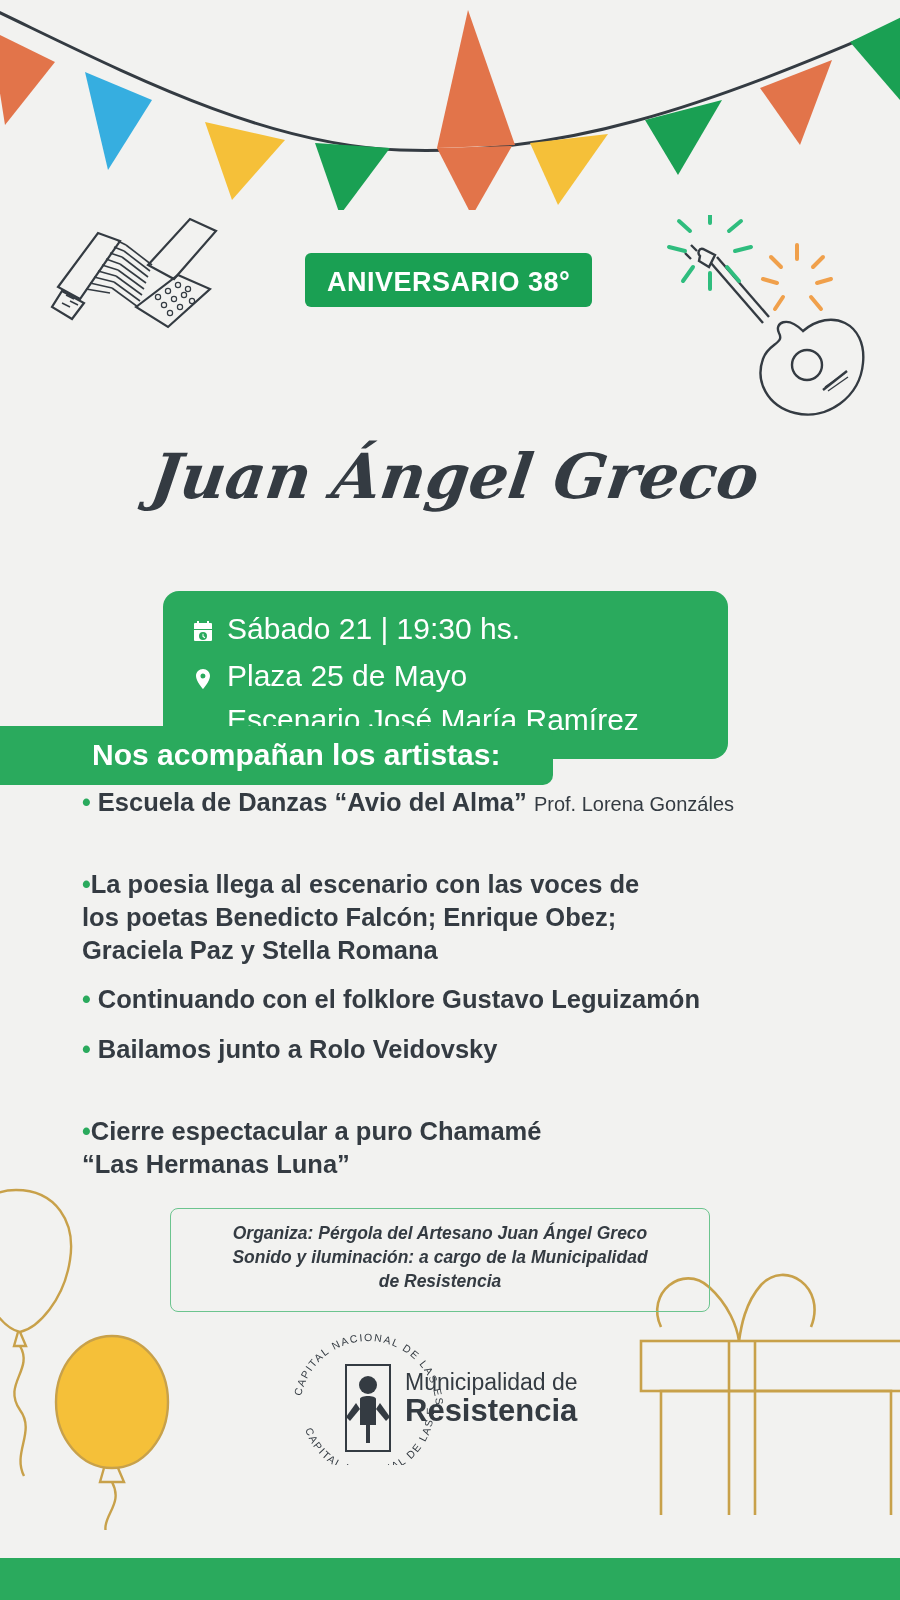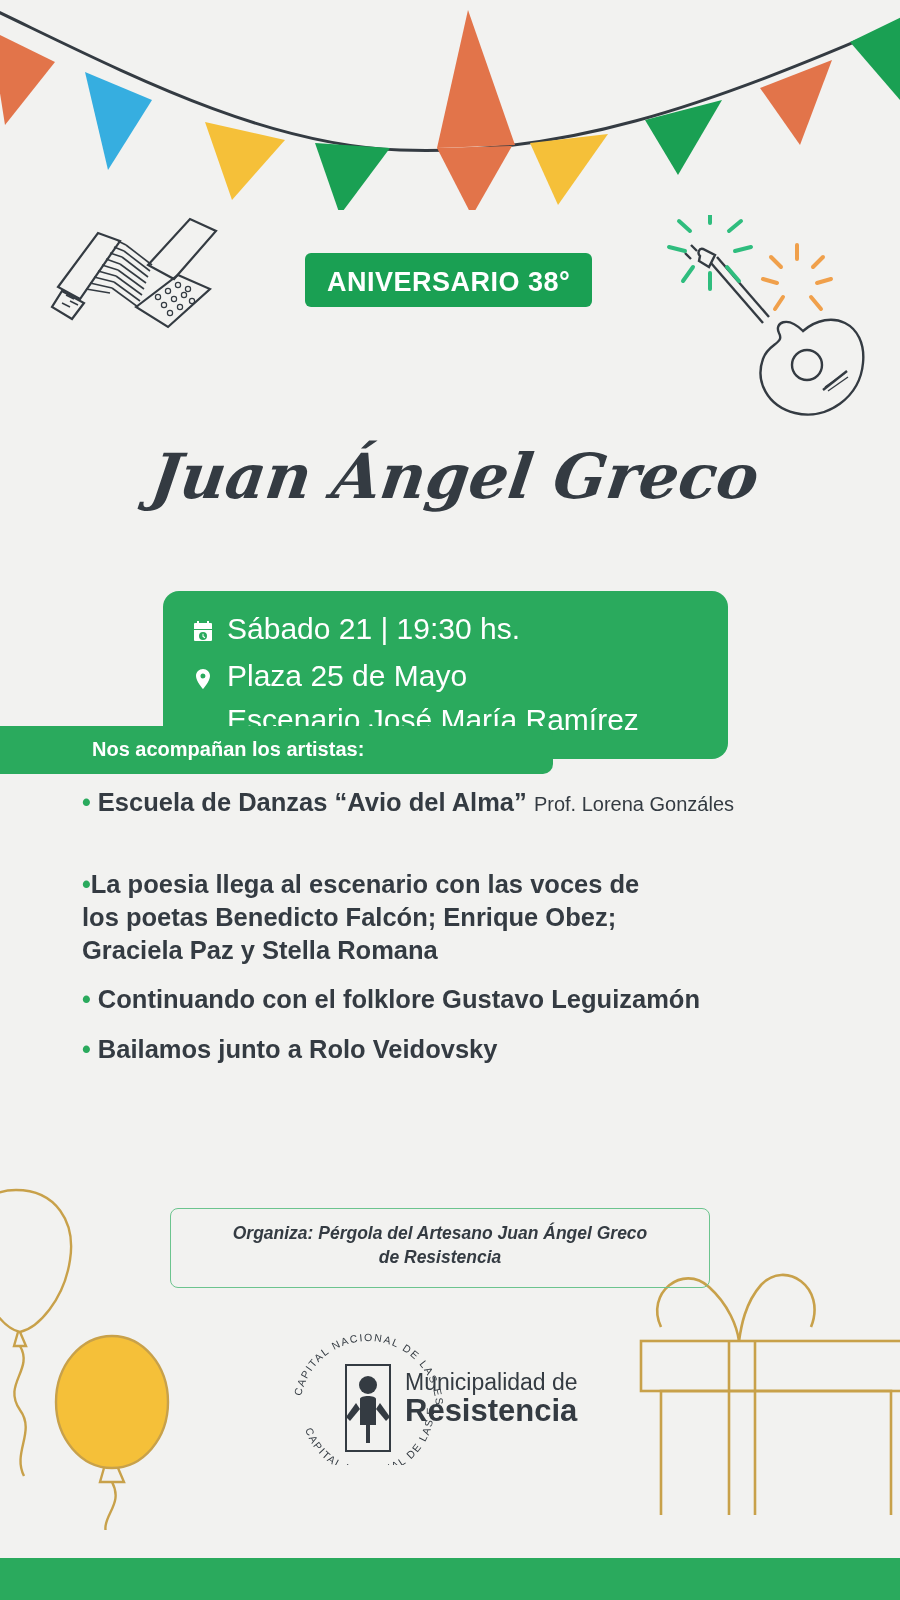--- a/index.html
+++ b/index.html
@@ -57,21 +57,21 @@
   }
   .info-row { display: flex; align-items: flex-start; gap: 12px; font-size: 30px; line-height: 1.3; }
   .info-row + .info-row { margin-top: 3px; }
   .info-ico { width: 24px; flex: 0 0 24px; padding-top: 5px; }
   .info-sub { margin-left: 36px; font-size: 30px; line-height: 1.3; }
 
   
   .artists-head {
     position: absolute; left: 0px; top: 726px; width: 553px;
     background: #2aaa5d; color: #ffffff;
-    font-size: 20px; font-weight: bold;
+    font-size: 30px; font-weight: bold;
     padding: 12px 0 13px 92px;
     border-top-right-radius: 10px; border-bottom-right-radius: 10px;
   }
   .artists-list { position: absolute; left: 82px; top: 786px; width: 740px; }
   .art-item { margin-bottom: 17px; font-size: 25.5px; font-weight: bold; color: #343b42; line-height: 1.28; }
   .art-item .dot { color: #2aaa5d; font-size: 25px; }
   .art-note { font-weight: normal; font-size: 20px; color: #343b42; }
 
   
   .organiza {
@@ -232,20 +232,24 @@
 Graciela Paz y Stella Romana</span>
     </div>
     <div class="art-item">
       <span class="dot">•</span>
       <span>Continuando con el folklore Gustavo Leguizamón</span>
     </div>
     <div class="art-item">
       <span class="dot">•</span>
       <span>Bailamos junto a Rolo Veidovsky</span>
     </div>
+    <div class="art-item" style="white-space:pre-line">
+      <span class="dot">•</span><span>Cierre espectacular a puro Chamamé
+“Las Hermanas Luna”</span>
+    </div>
   </div>
 
   <svg class="balloons" viewBox="0 0 240 360">
     <g fill="none" stroke="#c8a14a" stroke-width="2.4">
       <path d="M18,30 C 58,30 78,62 72,100 C 66,140 40,168 22,172 C 4,168 -18,138 -22,100 C -28,62 -20,30 18,30 Z" transform="translate(8,-10)"></path>
       <path d="M28,162 L24,176 L36,176 L30,162"></path>
       <path d="M30,176 C 44,200 12,214 30,240 C 46,262 22,282 34,306"></path>
     </g>
     <g fill="#f5c039" stroke="#c8a14a" stroke-width="2.4">
       <ellipse cx="122" cy="232" rx="56" ry="66"></ellipse>
@@ -262,20 +266,21 @@
       <path d="M206,112 C 222,72 180,44 156,70 C 140,88 136,112 134,126"></path>
       <rect x="36" y="126" width="264" height="50"></rect>
       <rect x="56" y="176" width="230" height="140"></rect>
       <path d="M124,126 L124,316"></path>
       <path d="M150,126 L150,316"></path>
     </g>
   </svg>
 
   <div class="organiza">
     <div>Organiza: Pérgola del Artesano Juan Ángel Greco</div>
+    <div>Sonido y iluminación: a cargo de la Municipalidad</div>
     <div>de Resistencia</div>
   </div>
 
   <svg class="logo-wrap" viewBox="0 0 330 140">
     <defs>
       <path id="arcTop" d="M12,84 a68,68 0 0 1 136,0"></path>
       <path id="arcBot" d="M14,84 a66,66 0 0 0 132,0"></path>
     </defs>
     <text font-size="10.5" font-family="Liberation Sans, sans-serif" fill="#343b42" letter-spacing="1.6">
       <textPath href="#arcTop" startOffset="6%">CAPITAL NACIONAL DE LAS ESCULTURAS</textPath>

